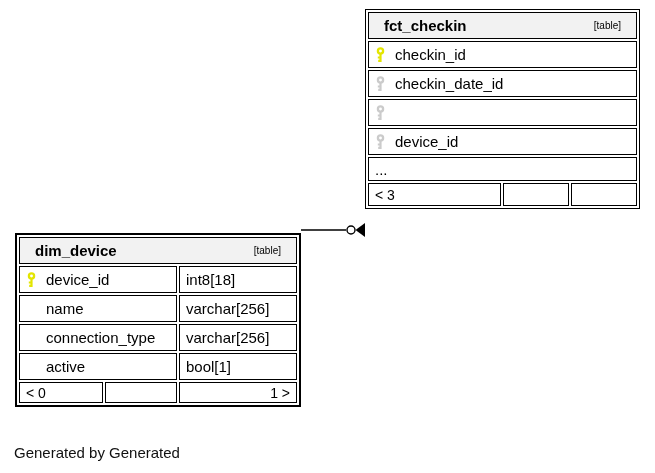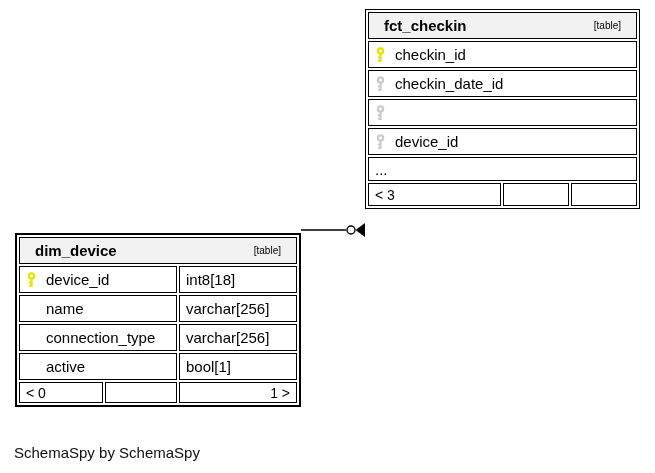--- a/index.html
+++ b/index.html
@@ -190,15 +190,15 @@
     </tr>
   </tbody>
     </table>
 
   <svg class="connector" width="64" height="24" viewBox="0 0 64 24">
     <line x1="0" y1="12" x2="45" y2="12" stroke="#000" stroke-width="1.4"></line>
     <circle cx="50" cy="12" r="4" fill="#ffffff" stroke="#000" stroke-width="1.4"></circle>
     <polygon points="54.5,12 64,5 64,19" fill="#000"></polygon>
   </svg>
 
-  <div class="caption">SchemaSpy by SchemaSpy</div>
+  <div class="caption">Generated by Generated</div>
 
 </div>
 
 </body></html>

